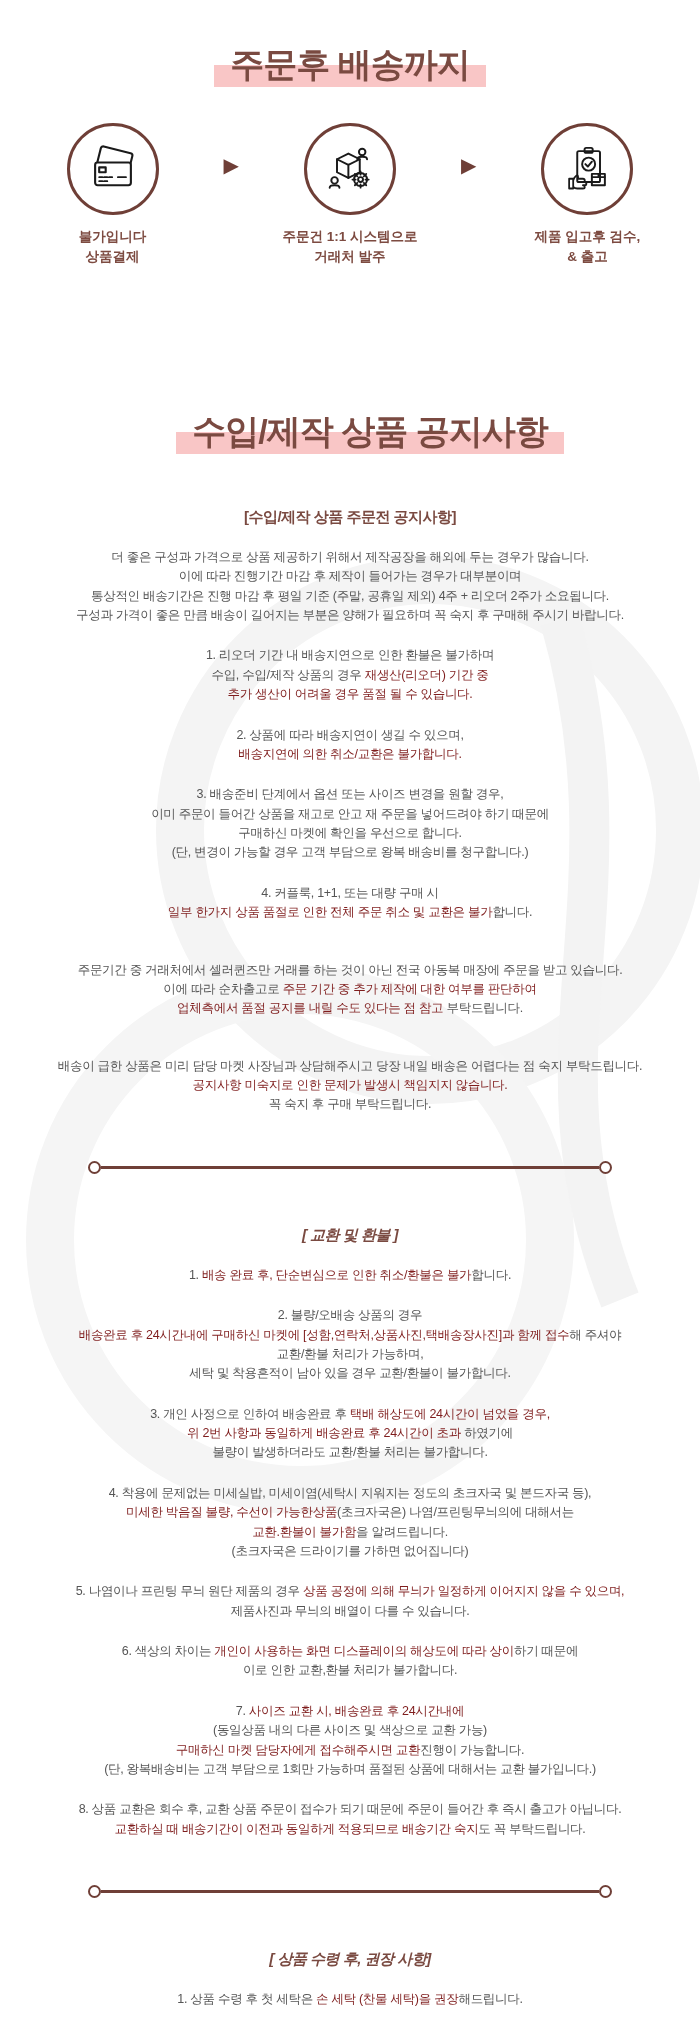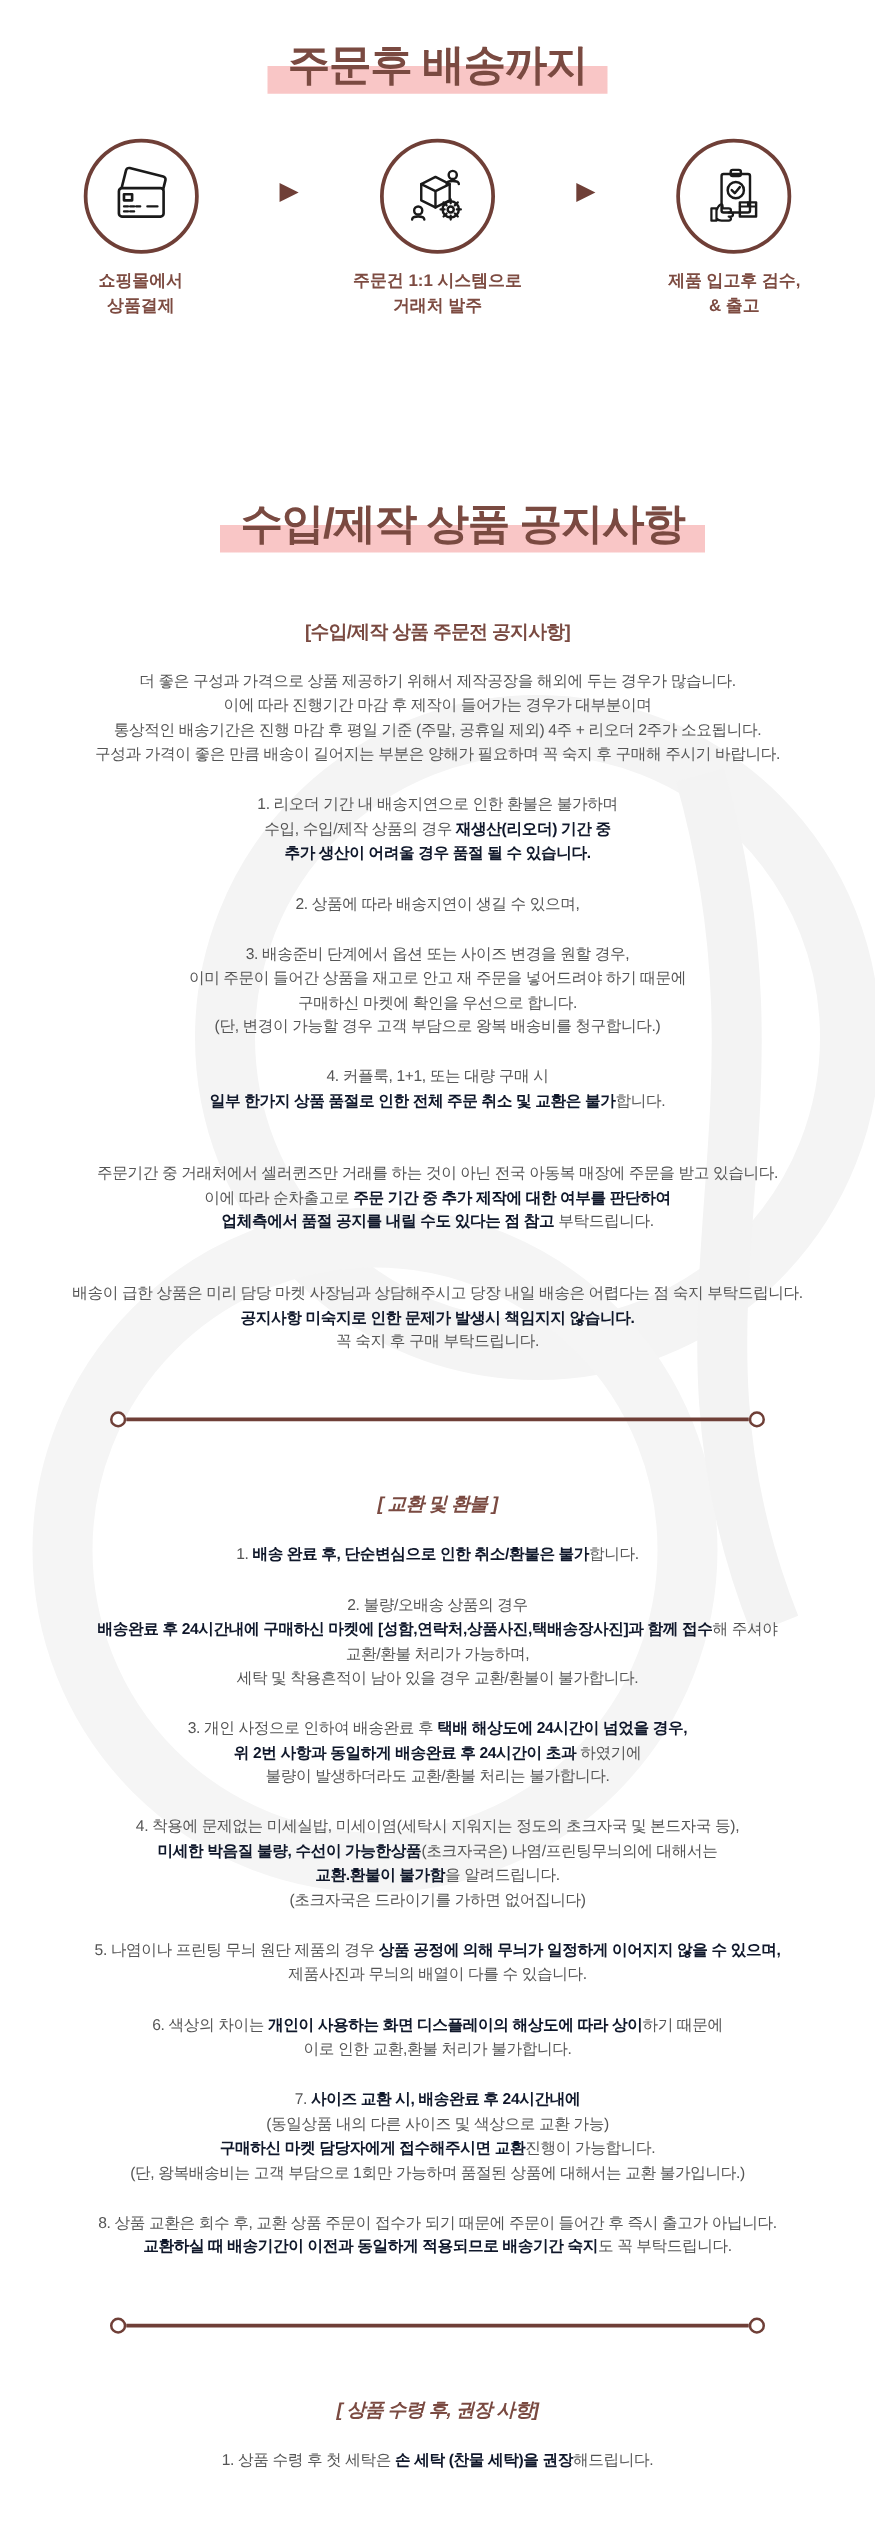--- a/index.html
+++ b/index.html
@@ -1,39 +1,39 @@
 <!DOCTYPE html>
 <html lang="ko"><head>
 <meta charset="utf-8">
 <style>
   html,body{margin:0;padding:0;background:#ffffff;}
   body{font-family:"Liberation Sans","DejaVu Sans",sans-serif;}
   .page{position:relative;width:700px;min-height:2030px;margin:0 auto;background:#fff;overflow:hidden;text-align:center;color:#555;}
   .wm{position:absolute;left:0;top:0;width:700px;height:2030px;pointer-events:none;z-index:0;}
   .content{position:relative;z-index:1;}
 
-  .big-title{margin:0;padding-top:34px;font-size:34px;line-height:1.1;font-weight:800;color:#7a4a41;letter-spacing:-1px;}
+  .big-title{margin:0;padding-top:46px;font-size:34px;line-height:1.1;font-weight:800;color:#7a4a41;letter-spacing:-1px;}
   .big-title .hl{display:inline-block;padding:0 16px 4px 16px;background:linear-gradient(to bottom,rgba(0,0,0,0) 46%,#f9c6c6 46%);}
   .title2{padding-top:0;margin-top:146px;padding-left:40px;}
 
   .process{display:flex;justify-content:center;align-items:flex-start;gap:26px;margin-top:36px;}
   .step{width:170px;}
   .circle{width:86px;height:86px;margin:0 auto;border:3px solid #6f3f37;border-radius:50%;display:flex;align-items:center;justify-content:center;background:#fff;}
   .circle svg{width:52px;height:52px;}
   .step-label{margin-top:12px;font-size:13.5px;line-height:1.45;font-weight:700;color:#7d4b41;}
   .flow-arrow{margin-top:32px;color:#6f3f37;font-size:20px;line-height:1;}
 
   .sec-heading{font-size:15px;font-weight:700;color:#7a4a41;letter-spacing:-0.5px;}
   .h-preorder{margin-top:54px;}
   .blk{font-size:12.5px;line-height:1.55;color:#555;letter-spacing:-0.3px;}
   .blk > div{min-height:19px;}
   .mt-sm{margin-top:21px;}
   .mt-md{margin-top:38px;}
   .mt-lg{margin-top:52px;font-style:italic;}
-  .r{color:#0f172a;font-weight:700;}
+  .r{color:#7f1d1d;font-weight:400;}
 
   .divider{display:flex;align-items:center;width:524px;margin:46px auto 0 auto;}
   .divider .dot{width:9px;height:9px;border:2.5px solid #6f3f37;border-radius:50%;background:#fff;flex:0 0 auto;}
   .divider .line{flex:1 1 auto;height:3px;background:#6f3f37;}
 </style>
 </head>
 <body>
 
 <div class="page">
 
@@ -53,21 +53,21 @@
         <div class="circle">
           <svg viewBox="0 0 64 64" fill="none" stroke="#1a1a1a" stroke-width="2.6" stroke-linecap="round" stroke-linejoin="round">
             <rect x="14" y="8" width="40" height="26" rx="3" transform="rotate(14 34 21)"></rect>
             <rect x="10" y="24" width="44" height="28" rx="3" fill="#fff"></rect>
             <rect x="15" y="30" width="8" height="6"></rect>
             <path d="M15 42 h4 M21 42 h4 M27 42 h4 M38 42 h10" stroke-width="2.2"></path>
             <path d="M15 47 h4 M21 47 h4" stroke-width="2.2"></path>
           </svg>
         </div>
         <div class="step-label">
-          <div>쇼핑몰에서</div>
+          <div>불가입니다</div>
           <div>상품결제</div>
         </div>
       </div>
 
       <div class="flow-arrow">▶</div>
 
       <div class="step">
         <div class="circle">
           <svg viewBox="0 0 64 64" fill="none" stroke="#1a1a1a" stroke-width="2.4" stroke-linecap="round" stroke-linejoin="round">
             <path d="M16 20 l14 -7 14 7 v16 l-14 7 -14 -7 z"></path>
@@ -118,20 +118,21 @@
         <div><span>통상적인 배송기간은 진행 마감 후 평일 기준 (주말, 공휴일 제외) 4주 + 리오더 2주가 소요됩니다.</span></div>
         <div><span>구성과 가격이 좋은 만큼 배송이 길어지는 부분은 양해가 필요하며 꼭 숙지 후 구매해 주시기 바랍니다.</span></div>
       </div>
     <div class="blk mt-sm">
         <div><span>1. 리오더 기간 내 배송지연으로 인한 환불은 불가하며</span></div>
         <div><span>수입, 수입/제작 상품의 경우 </span><span class="r">재생산(리오더) 기간 중</span></div>
         <div><span class="r">추가 생산이 어려울 경우 품절 될 수 있습니다.</span></div>
       </div>
     <div class="blk mt-sm">
         <div><span>2. 상품에 따라 배송지연이 생길 수 있으며,</span></div>
+        <div><span class="r">배송지연에 의한 취소/교환은 불가합니다.</span></div>
       </div>
     <div class="blk mt-sm">
         <div><span>3. 배송준비 단계에서 옵션 또는 사이즈 변경을 원할 경우,</span></div>
         <div><span>이미 주문이 들어간 상품을 재고로 안고 재 주문을 넣어드려야 하기 때문에</span></div>
         <div><span>구매하신 마켓에 확인을 우선으로 합니다.</span></div>
         <div><span>(단, 변경이 가능할 경우 고객 부담으로 왕복 배송비를 청구합니다.)</span></div>
       </div>
     <div class="blk mt-sm">
         <div><span>4. 커플룩, 1+1, 또는 대량 구매 시</span></div>
         <div><span class="r">일부 한가지 상품 품절로 인한 전체 주문 취소 및 교환은 불가</span><span>합니다.</span></div>

